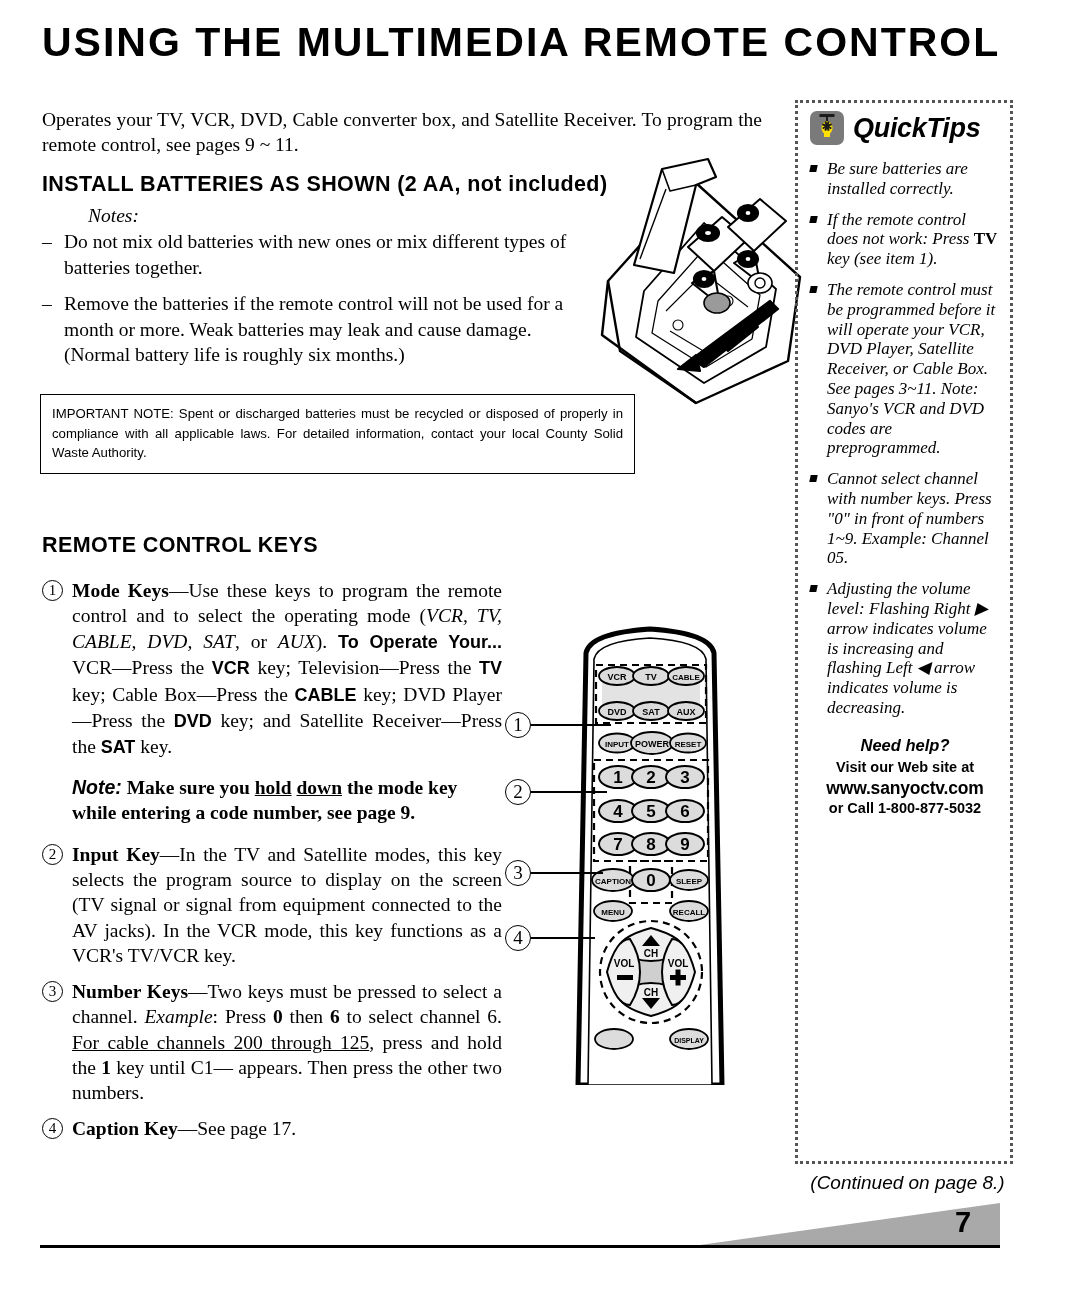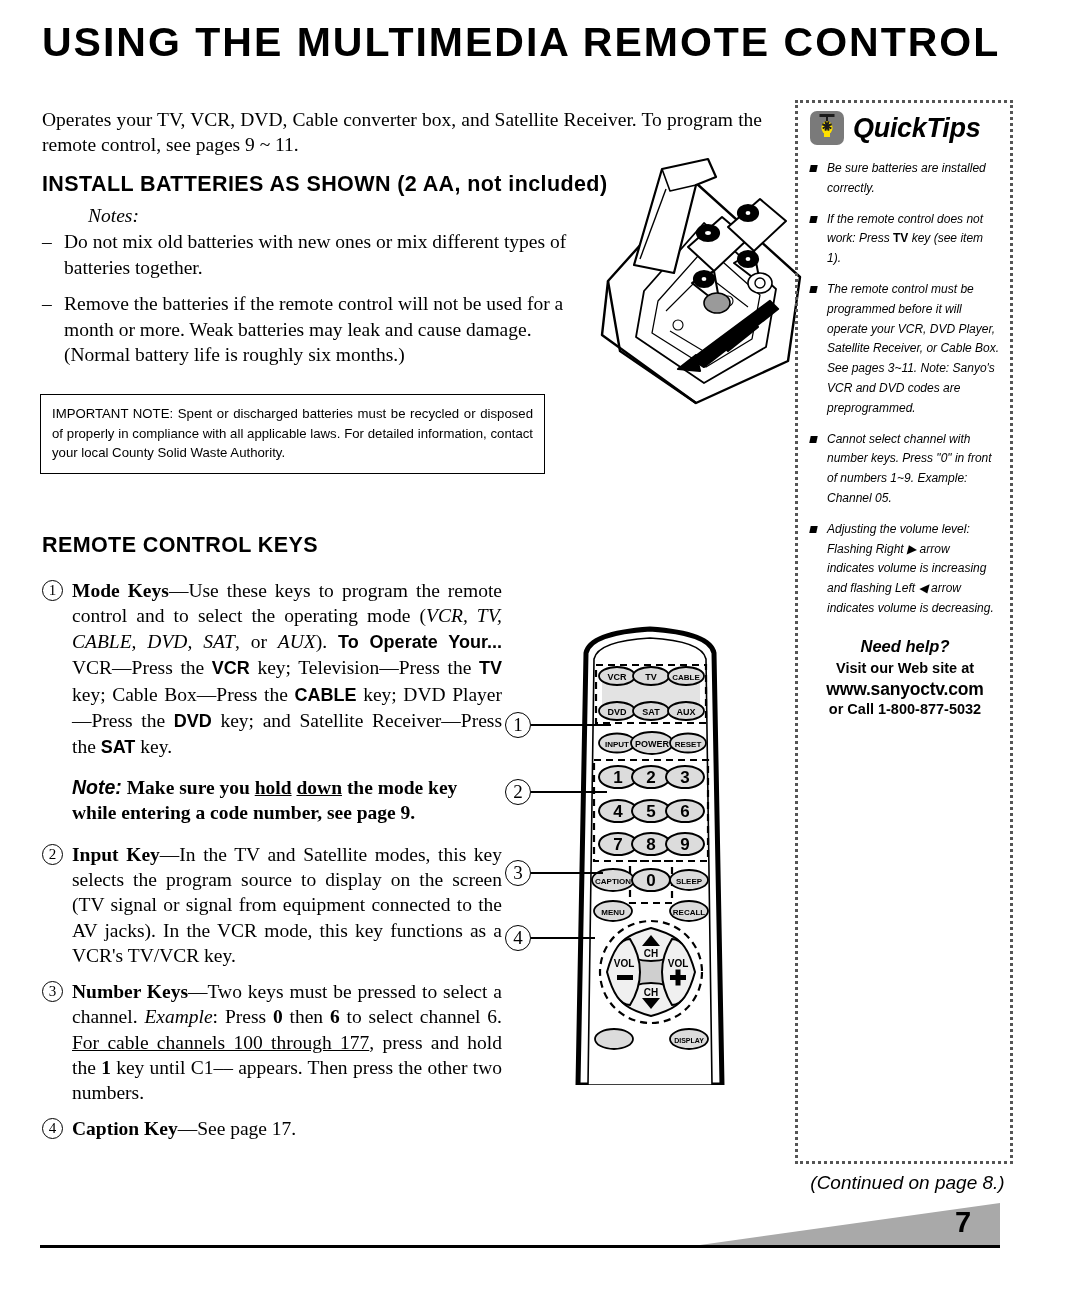--- a/index.html
+++ b/index.html
@@ -44,21 +44,21 @@
   }
   .notes-list { position:absolute; left:42px; top:229px; width:540px; }
   .note-item {
     position:relative; padding-left:22px; margin-bottom:11px;
     font-size:19.5px; line-height:25.5px;
   }
   .note-item .dash { position:absolute; left:0; top:0; }
 
   
   .important-box {
-    position:absolute; left:40px; top:394px; width:505px;
+    position:absolute; left:40px; top:394px; width:595px;
     border:1.6px solid #000;
     padding:9px 11px 10px 11px;
     font-family:"Liberation Sans", sans-serif;
     font-size:13.2px; line-height:19.5px;
     text-align:justify;
   }
 
   
   .numlist { position:absolute; left:42px; top:578px; width:460px; }
   .numitem {
@@ -114,21 +114,21 @@
   .bulb .ray {
     position:absolute; background:#1b1b1b; width:2px; height:5px;
     left:50%; top:50%; transform-origin:center 0;
   }
   .tips-title {
     font-size:27px; font-weight:bold; font-style:italic;
     letter-spacing:-.3px;
   }
   .tip {
     position:relative; padding-left:17px; margin-bottom:11px;
-    font-size:12px; line-height:19.8px; font-style:italic;
+    font-size:17px; line-height:19.8px; font-style:italic;font-family:Liberation Serif, serif;
   }
   .tip .sq {
     position:absolute; left:0; top:6px; width:7px; height:7px;
     background:#000; transform:skewX(-12deg);
   }
   .tip .bold-n { font-weight:bold; font-style:normal; }
 
   .needhelp {
     margin-top:18px; text-align:center; font-family:"Liberation Sans", sans-serif;
   }
@@ -254,21 +254,21 @@
       <span> Make sure you </span><span class="u">hold</span><span> </span><span class="u">down</span><span> the mode key while entering a code number, see page </span><span>9</span><span>.</span>
     </div>
 
     <div class="numitem">
       <span class="circnum">2</span>
       <b>Input Key</b><span>—In the TV and Satellite modes, this key selects the program source to display on the screen (TV signal or signal from equipment connected to the AV jacks). In the VCR mode, this key functions as a VCR's TV/VCR key.</span>
     </div>
 
     <div class="numitem">
       <span class="circnum">3</span>
-      <b>Number Keys</b><span>—Two keys must be pressed to select a channel. </span><span class="i">Example</span><span>: Press </span><b>0</b><span> then </span><b>6</b><span> to select channel 6. </span><span class="u">For cable channels 100 through 177</span><span>, press and hold the </span><b>1</b><span> key until C1–– appears. Then press the other two numbers.</span>
+      <b>Number Keys</b><span>—Two keys must be pressed to select a channel. </span><span class="i">Example</span><span>: Press </span><b>0</b><span> then </span><b>6</b><span> to select channel 6. </span><span class="u">For cable channels 200 through 125</span><span>, press and hold the </span><b>1</b><span> key until C1–– appears. Then press the other two numbers.</span>
     </div>
 
     <div class="numitem">
       <span class="circnum">4</span>
       <b>Caption Key</b><span>—</span><span>See page 17.</span>
     </div>
   </div>
 
   <div class="remote-wrap">
     <svg viewBox="0 0 310 470" width="310" height="470">

